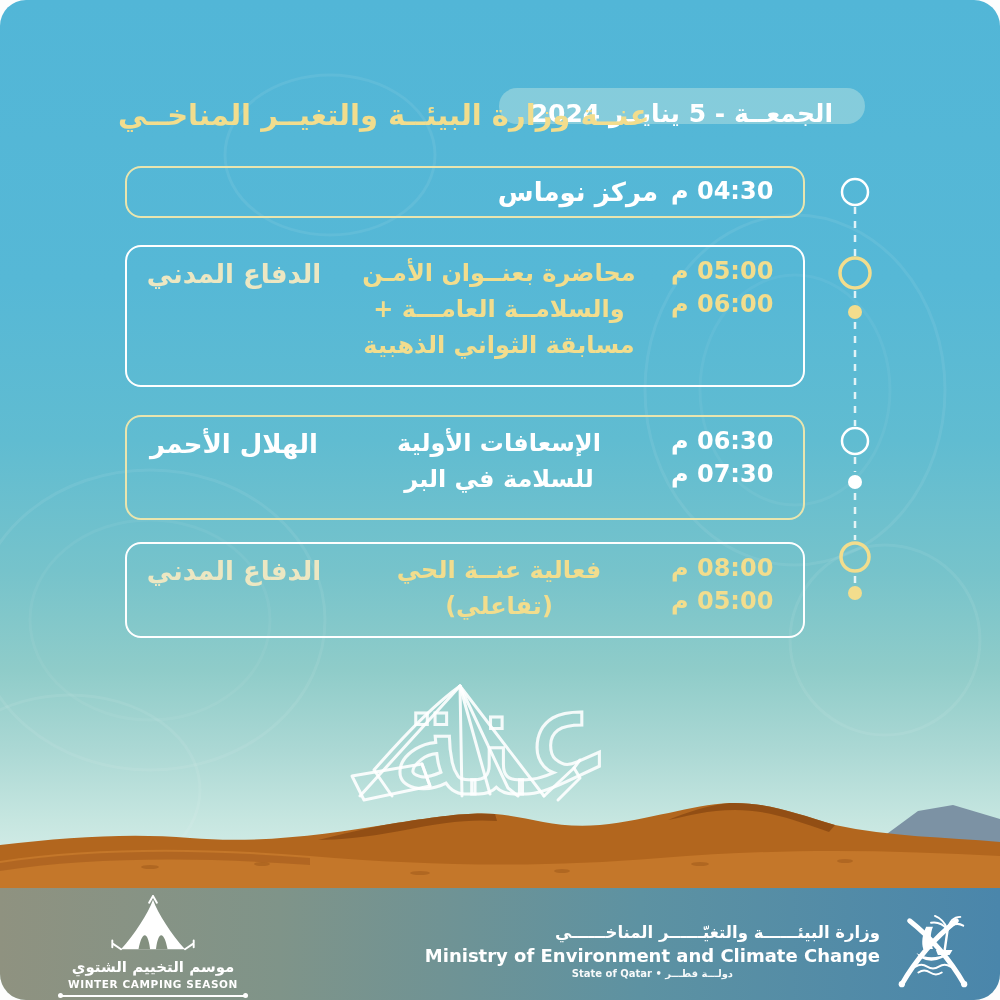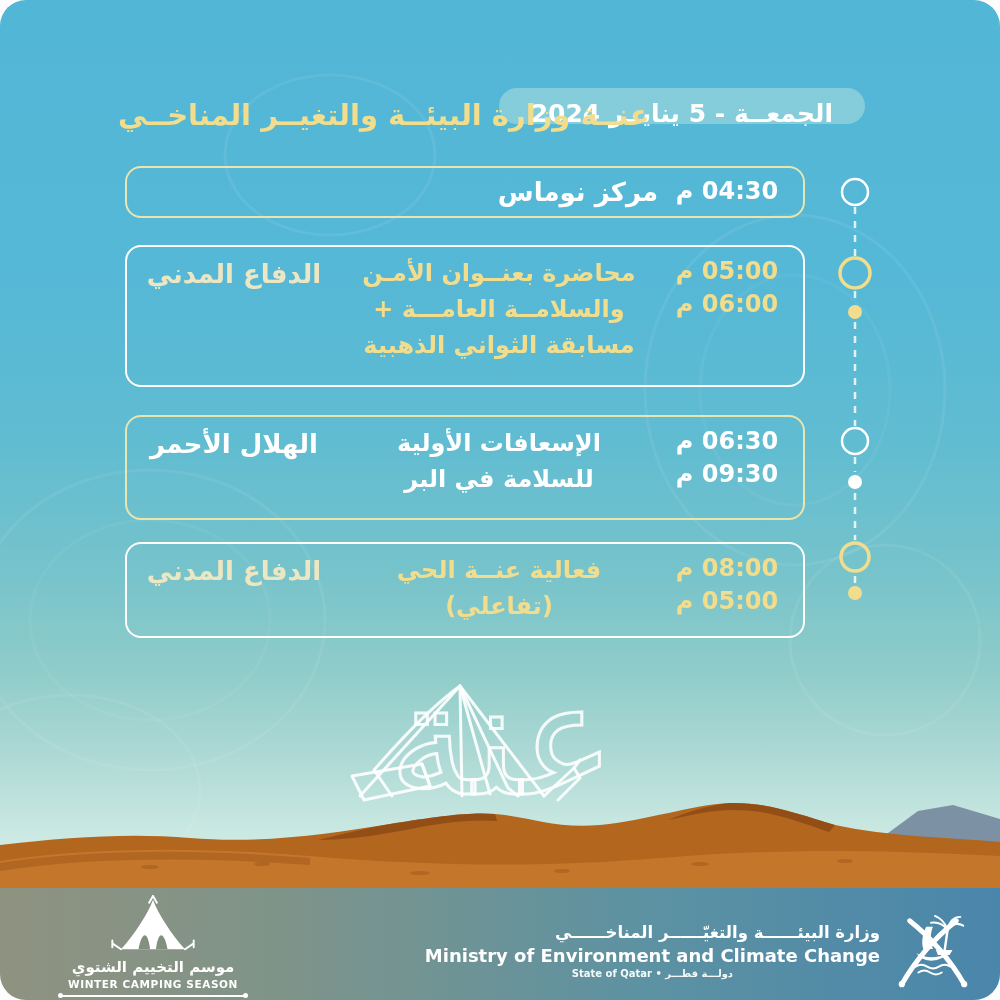--- a/index.html
+++ b/index.html
@@ -10,21 +10,21 @@
     background:linear-gradient(180deg,#52b6d7 0%,#56b8d6 28%,#60bcd1 44%,#76c3cb 57%,#8fccc9 67%,#abd8d4 75%,#c6e6e0 82%,#d7eee9 87%,#d9efe9 100%);}
   svg{display:block;}
   
   .badge{position:absolute;top:88px;right:135px;height:36px;line-height:52px;padding:0 32px;
     border-radius:27px;direction:rtl;font-size:25px;font-weight:bold;color:#fff;}
   .title{position:absolute;top:98px;left:118px;direction:rtl;font-size:29px;font-weight:bold;white-space:nowrap;}
   
   .cards{position:absolute;top:166px;right:195px;width:680px;direction:rtl;}
   .card{border:2px solid #fff;border-radius:16px;display:flex;align-items:flex-start;padding:8px 20px 8px 14px;}
   .card.center{align-items:center;padding-top:0;padding-bottom:0;}
-  .c-time{width:112px;flex:none;font-size:24px;font-weight:bold;line-height:1.38;text-align:center;}
+  .c-time{width:112px;flex:none;font-size:24px;font-weight:bold;line-height:1.38;text-align:left;}
   .c-event{flex:1;font-size:24px;font-weight:bold;text-align:center;white-space:pre-line;line-height:1.5;padding:0 8px;}
   .card.center .c-event{line-height:1.2;}
   .c-org{width:186px;flex:none;font-size:26px;font-weight:bold;text-align:center;padding-top:4px;}
   .card.center .c-org{padding-top:0;}
   
   .timeline{position:absolute;top:160px;left:830px;}
   
   .watermark-word{position:absolute;top:660px;left:222px;width:560px;direction:rtl;text-align:center;
     font-size:158px;font-weight:normal;letter-spacing:62px;line-height:1;color:transparent;
     -webkit-text-stroke:3px rgba(255,255,255,0.88);pointer-events:none;}
@@ -86,21 +86,21 @@
         </div>
         <div class="c-event" style="color: rgb(242, 221, 141);">محاضرة بعنــوان الأمـن
 والسلامــة العامـــة +
 مسابقة الثواني الذهبية</div>
         <div class="c-org" style="color: rgb(236, 231, 194);">الدفاع المدني</div>
       </div>
 
       <div class="card" style="height: 105px; margin-bottom: 22px; border-color: rgb(233, 229, 174);">
         <div class="c-time" style="color: rgb(255, 255, 255);">
           <div>06:30 م</div>
-          <div>09:30 م</div>
+          <div>07:30 م</div>
         </div>
         <div class="c-event" style="color: rgb(255, 255, 255);">الإسعافات الأولية
 للسلامة في البر</div>
         <div class="c-org" style="color: rgb(255, 255, 255);">الهلال الأحمر</div>
       </div>
 
       <div class="card" style="height: 96px; border-color: rgb(255, 255, 255);">
         <div class="c-time" style="color: rgb(242, 221, 141);">
           <div>08:00 م</div>
           <div>05:00 م</div>

